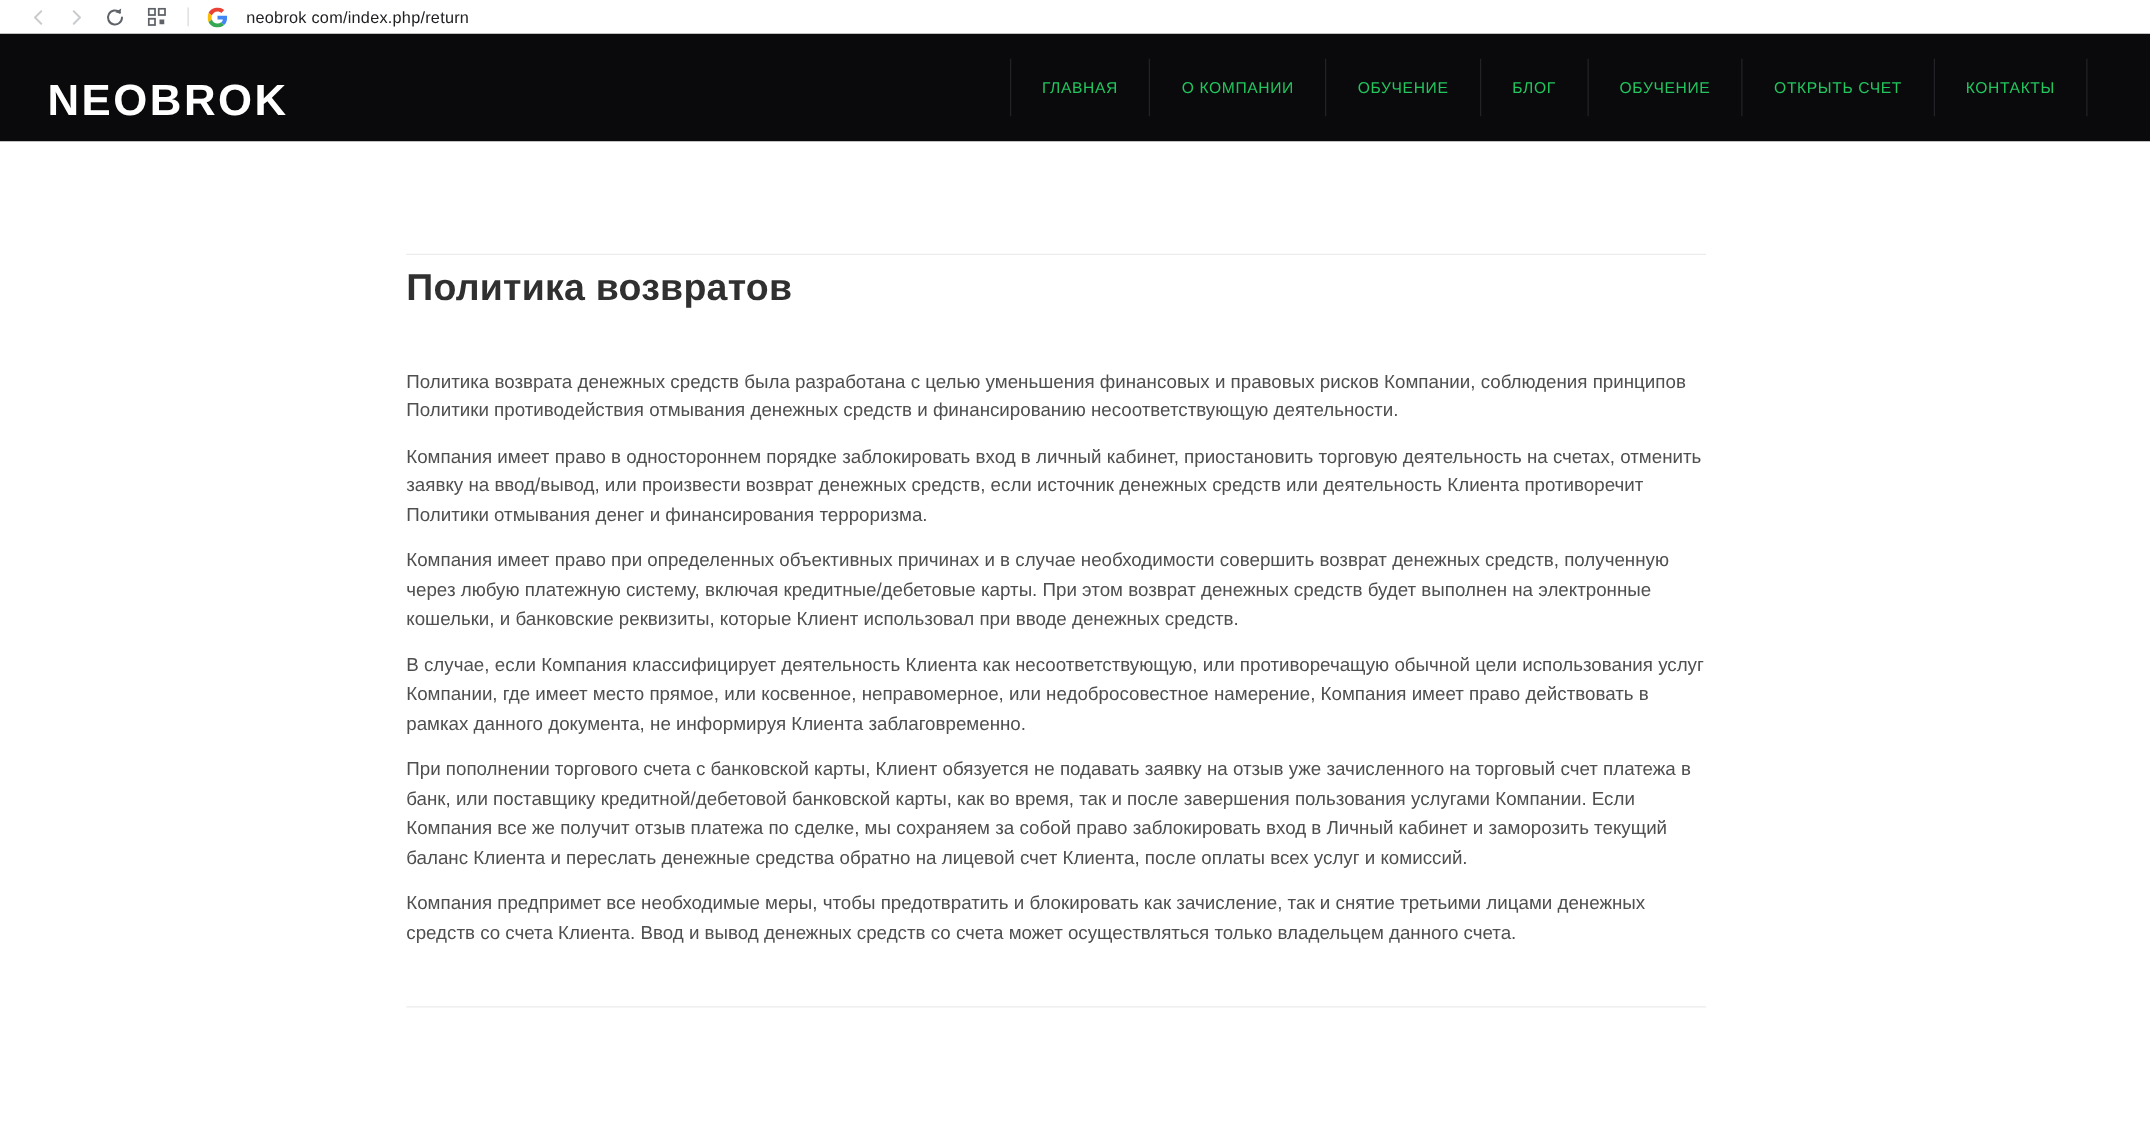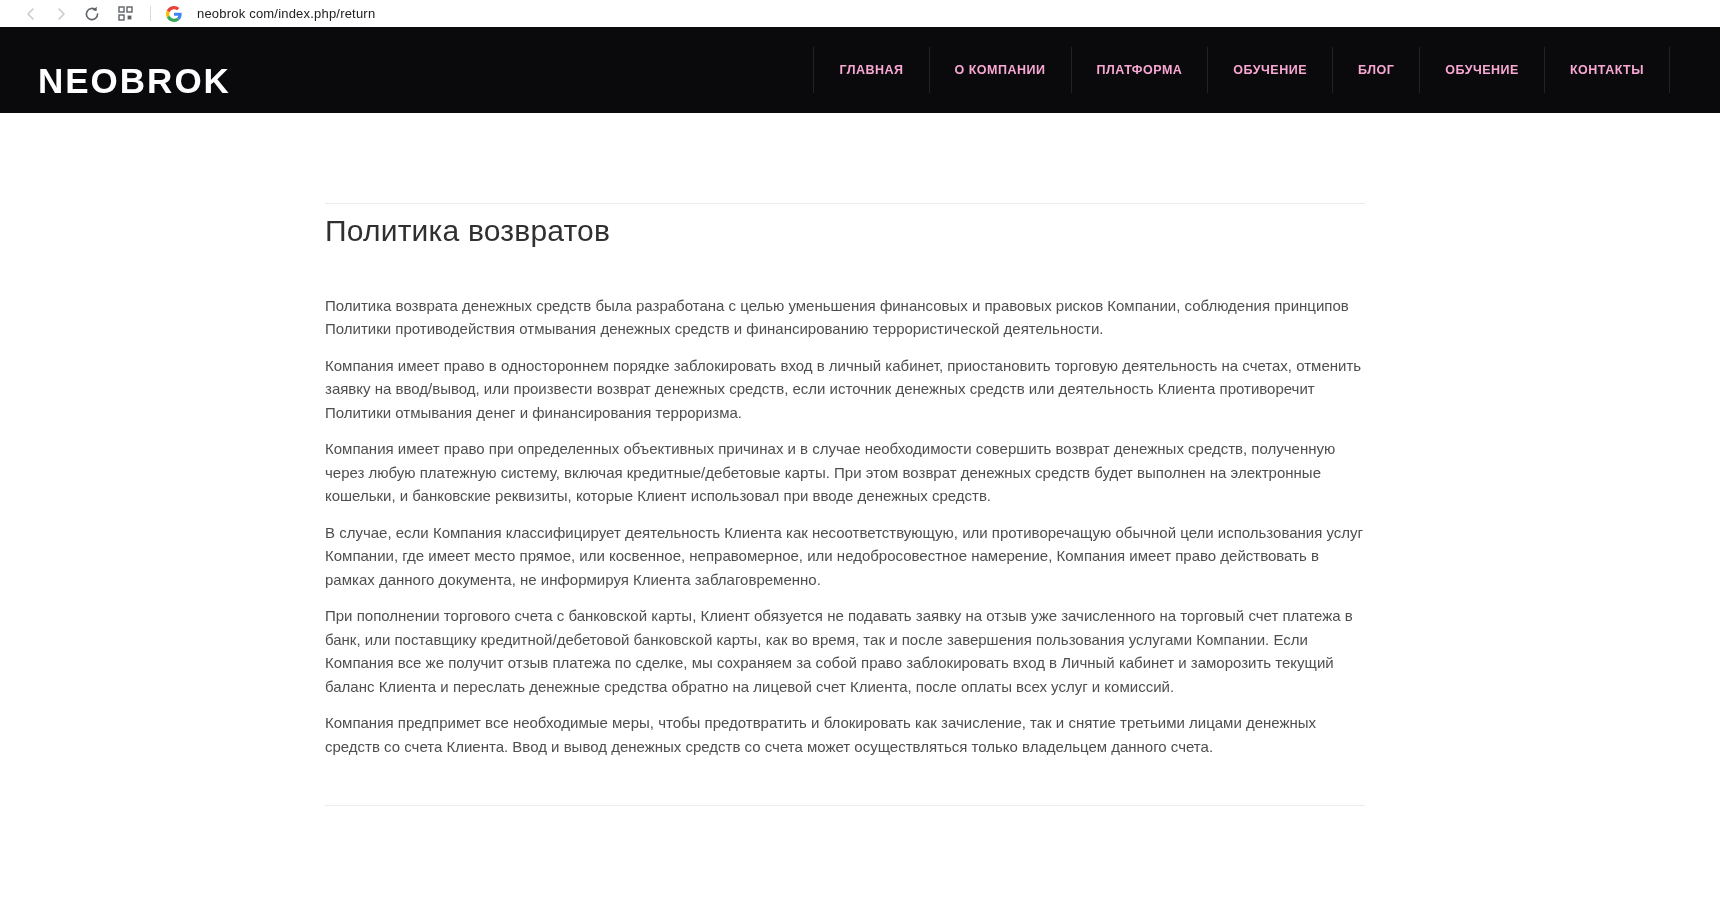--- a/index.html
+++ b/index.html
@@ -30,31 +30,31 @@
     height:86px; background:#0a0a0c; display:flex; align-items:center;
     justify-content:space-between; padding:0 50px 0 38px;
   }
   .logo {
     color:#ffffff; font-size:35px; font-weight:700; letter-spacing:2px;
     cursor:pointer; user-select:none;margin-top:22px;
   }
   .menu { display:flex; list-style:none; margin:0; padding:0; }
   .menu li {
     height:46px; display:flex; align-items:center; padding:0 25px;
-    color:#f9a8d4; font-size:12.5px; font-weight:700; letter-spacing:.5px;
+    color:#22c55e; font-size:12.5px; font-weight:400; letter-spacing:.5px;
     border-left:1px solid #232327; cursor:pointer; white-space:nowrap;
   }
   .menu li:last-child { border-right:1px solid #232327; }
 
   
   .content { margin-left:325px; width:1040px; }
   .rule { border:none; border-top:1px solid #ececec; margin:0; height:0; }
   .rule-top { margin-top:90px; }
   .page-title {
-    font-size:30px; font-weight:400; color:#303030; letter-spacing:.2px;
+    font-size:30px; font-weight:700; color:#303030; letter-spacing:.2px;
     margin:8px 0 44px 0; line-height:1.25;
   }
   .content p {
     font-size:15px; color:#4f4f4f; line-height:23.5px; margin:13px 0;
   }
   .rule-bottom { margin-top:47px; }
 </style>
 </head>
 <body>
 
@@ -95,38 +95,38 @@
   <span class="url-text">neobrok com/index.php/return</span>
 </div>
 
 <div class="site-nav">
   <div class="logo">NEOBROK</div>
   <ul class="menu">
   <li>ГЛАВНАЯ</li>
 
   <li>О КОМПАНИИ</li>
 
-  <li>ПЛАТФОРМА</li>
 
   <li>ОБУЧЕНИЕ</li>
 
   <li>БЛОГ</li>
 
   <li>ОБУЧЕНИЕ</li>
 
+  <li>ОТКРЫТЬ СЧЕТ</li>
 
   <li>КОНТАКТЫ</li>
 </ul>
 </div>
 
 <div class="content">
   <hr class="rule rule-top">
   <h1 class="page-title">Политика возвратов</h1>
   <div>
-  <p>Политика возврата денежных средств была разработана с целью уменьшения финансовых и правовых рисков Компании, соблюдения принципов Политики противодействия отмывания денежных средств и финансированию террористической деятельности.</p>
+  <p>Политика возврата денежных средств была разработана с целью уменьшения финансовых и правовых рисков Компании, соблюдения принципов Политики противодействия отмывания денежных средств и финансированию несоответствующую деятельности.</p>
 
   <p>Компания имеет право в одностороннем порядке заблокировать вход в личный кабинет, приостановить торговую деятельность на счетах, отменить заявку на ввод/вывод, или произвести возврат денежных средств, если источник денежных средств или деятельность Клиента противоречит Политики отмывания денег и финансирования терроризма.</p>
 
 
   <p>Компания имеет право при определенных объективных причинах и в случае необходимости совершить возврат денежных средств, полученную через любую платежную систему, включая кредитные/дебетовые карты. При этом возврат денежных средств будет выполнен на электронные кошельки, и банковские реквизиты, которые Клиент использовал при вводе денежных средств.</p>
 
   <p>В случае, если Компания классифицирует деятельность Клиента как несоответствующую, или противоречащую обычной цели использования услуг Компании, где имеет место прямое, или косвенное, неправомерное, или недобросовестное намерение, Компания имеет право действовать в рамках данного документа, не информируя Клиента заблаговременно.</p>
 
   <p>При пополнении торгового счета с банковской карты, Клиент обязуется не подавать заявку на отзыв уже зачисленного на торговый счет платежа в банк, или поставщику кредитной/дебетовой банковской карты, как во время, так и после завершения пользования услугами Компании. Если Компания все же получит отзыв платежа по сделке, мы сохраняем за собой право заблокировать вход в Личный кабинет и заморозить текущий баланс Клиента и переслать денежные средства обратно на лицевой счет Клиента, после оплаты всех услуг и комиссий.</p>
 

